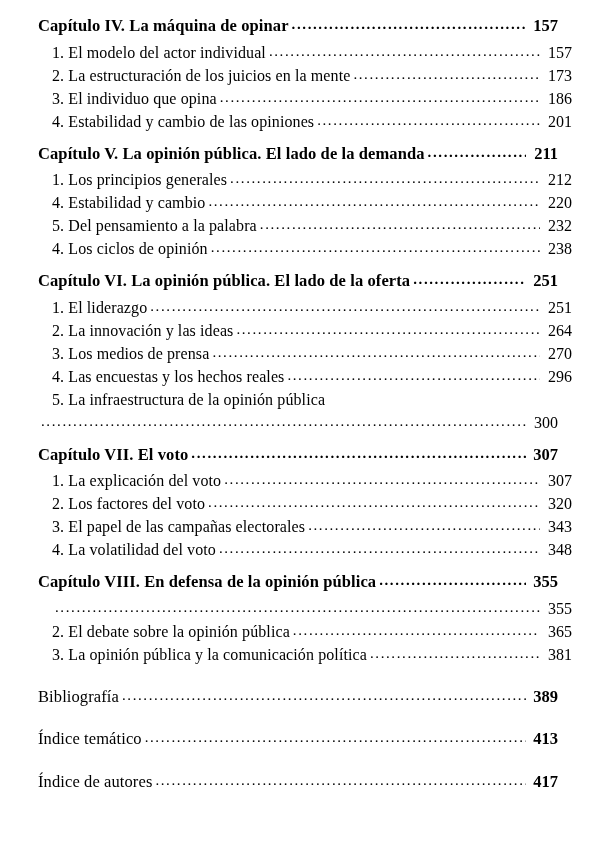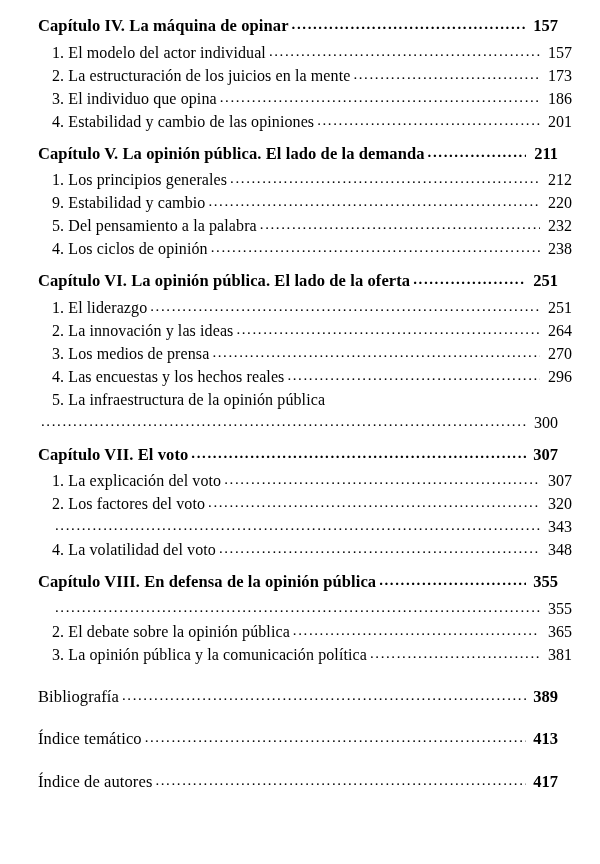--- a/index.html
+++ b/index.html
@@ -119,21 +119,21 @@
         <span class="label">Capítulo V. La opinión pública. El lado de la demanda</span>
         <span class="dots">...........................................................................................</span>
         <span class="page-num">211</span>
       </div>
       <div class="entry section">
         <span class="label">1. Los principios generales</span>
         <span class="dots">...........................................................................................</span>
         <span class="page-num">212</span>
       </div>
       <div class="entry section">
-        <span class="label">9. Estabilidad y cambio</span>
+        <span class="label">4. Estabilidad y cambio</span>
         <span class="dots">...........................................................................................</span>
         <span class="page-num">220</span>
       </div>
       <div class="entry section">
         <span class="label">5. Del pensamiento a la palabra</span>
         <span class="dots">...........................................................................................</span>
         <span class="page-num">232</span>
       </div>
       <div class="entry section">
         <span class="label">4. Los ciclos de opinión</span>
@@ -189,20 +189,21 @@
         <span class="label">1. La explicación del voto</span>
         <span class="dots">...........................................................................................</span>
         <span class="page-num">307</span>
       </div>
       <div class="entry section">
         <span class="label">2. Los factores del voto</span>
         <span class="dots">...........................................................................................</span>
         <span class="page-num">320</span>
       </div>
       <div class="entry section">
+        <span class="label">3. El papel de las campañas electorales</span>
         <span class="dots">...........................................................................................</span>
         <span class="page-num">343</span>
       </div>
       <div class="entry section">
         <span class="label">4. La volatilidad del voto</span>
         <span class="dots">...........................................................................................</span>
         <span class="page-num">348</span>
       </div>
     </div>
 

